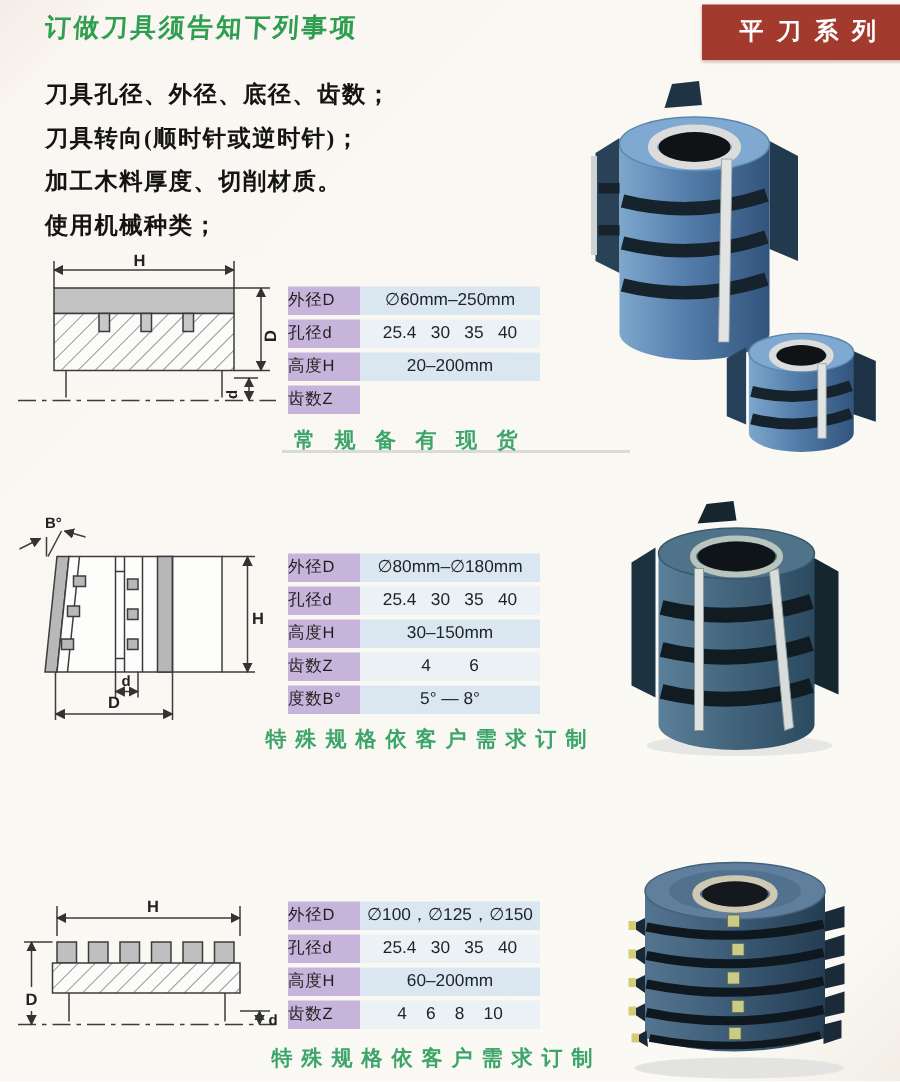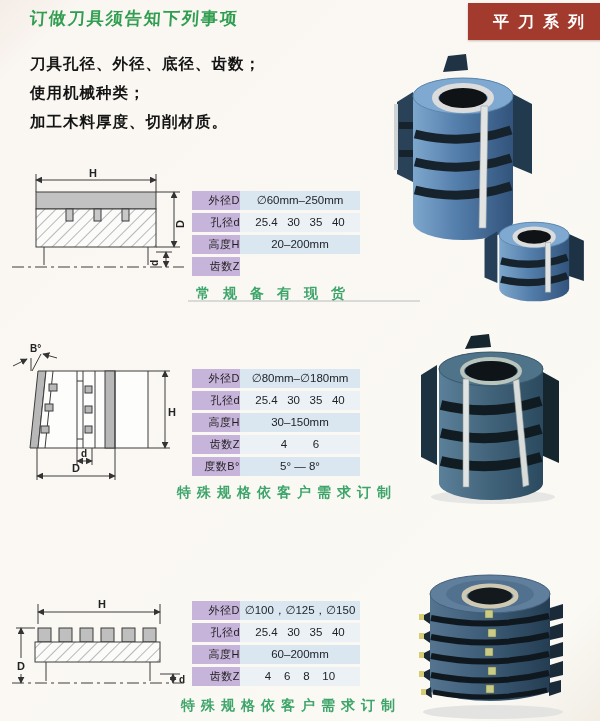--- a/index.html
+++ b/index.html
@@ -18,21 +18,21 @@
     color:#ffffff; font-size:16px; font-weight:bold; letter-spacing:9px;
     text-align:center; line-height:37px; text-indent:9px;
     box-shadow:0 1px 2px rgba(120,60,50,.35);
   }
   .notes { left:30px; top:49px;font-family:Liberation Serif, serif; }
   .note-line { font-size:15.5px; font-weight:600; color:#141414; line-height:29px; letter-spacing:1px; }
   .spec-table { width:168px; }
   .spec-row { display:flex; height:19px; margin-bottom:3px; }
   .spec-label {
     width:48px; background:#c7b4da; font-size:11px; line-height:19px;
-    text-align:right; color:#1e1e1e; letter-spacing:0.5px;
+    text-align:left; color:#1e1e1e; letter-spacing:0.5px;
   }
   .spec-value {
     flex:1; font-size:11.5px; line-height:19px; text-align:center;
     white-space:pre; color:#20242a;
   }
   .spec-row:nth-child(odd) .spec-value { background:#dbe7f0; }
   .spec-row:nth-child(even) .spec-value { background:#ecf1f5; }
   .caption { color:#3da56a; font-size:14px; font-weight:bold; white-space:nowrap;text-align:right; }
   .cap1 { left:196px; top:285px; letter-spacing:13px; }
   .cap2 { left:177px; top:484px; letter-spacing:6px; }
@@ -46,22 +46,23 @@
 </head>
 <body>
 
 <div id="page">
 
   <div class="abs page-title">订做刀具须告知下列事项</div>
   <div class="abs series-badge">平刀系列</div>
 
   <div class="abs notes">
     <div class="note-line">刀具孔径、外径、底径、齿数；</div>
+    <div class="note-line">刀具转向(顺时针或逆时针)；</div>
+    <div class="note-line">加工木料厚度、切削材质。</div>
     <div class="note-line">使用机械种类；</div>
-    <div class="note-line">加工木料厚度、切削材质。</div>
   </div>
 
   <div class="abs scan-streak"></div>
 
   <svg class="abs" style="left:8px;top:166px" width="182" height="112" viewBox="0 0 182 112">
     <defs>
       <marker id="arrA" viewBox="0 0 10 10" refX="9" refY="5" markerWidth="7" markerHeight="7" orient="auto-start-reverse">
         <path d="M0,0L10,5L0,10z" fill="#333"></path>
       </marker>
       <pattern id="hatchA" patternUnits="userSpaceOnUse" width="8" height="8" patternTransform="rotate(45)">

